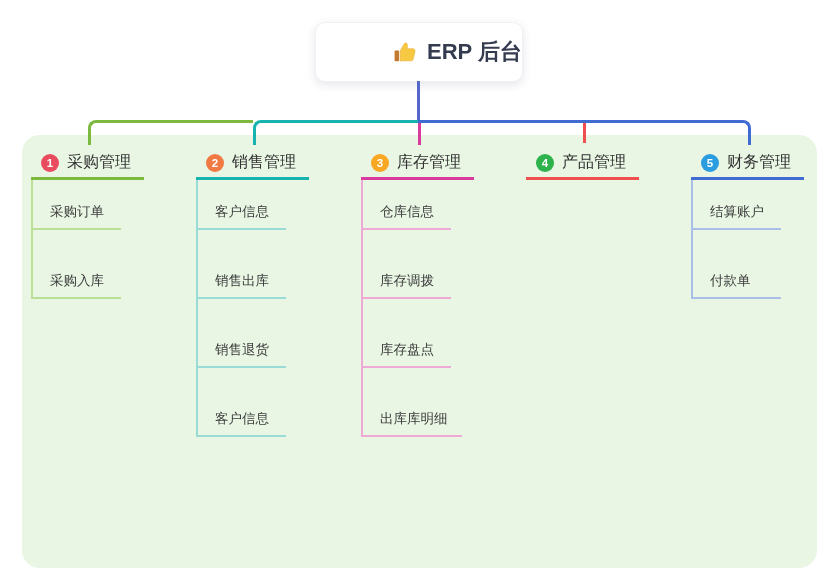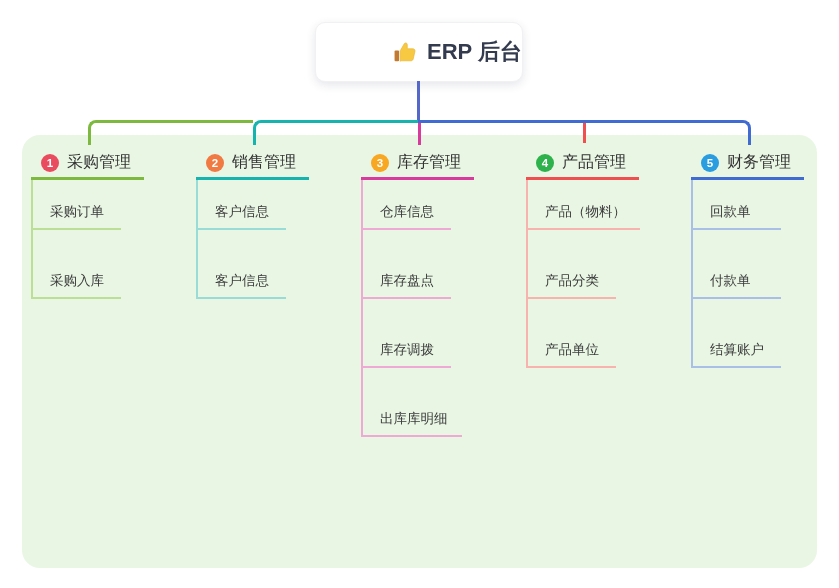--- a/index.html
+++ b/index.html
@@ -77,54 +77,50 @@
     </div>
   </div>
 
   <div class="col" style="left: 196px; --accent: #17b3ae; --tint: #99dcd7; --badge: #f07a42;">
     <div class="btitle">
       <span class="badge">2</span>
       <span>销售管理</span>
     </div>
     <div class="children">
       <div class="child">客户信息</div>
+      <div class="child">销售出库</div>
+      <div class="child">销售退货</div>
       <div class="child">客户信息</div>
     </div>
   </div>
 
   <div class="col" style="left: 361px; --accent: #d93a9e; --tint: #efa9d5; --badge: #f7a722;">
     <div class="btitle">
       <span class="badge">3</span>
       <span>库存管理</span>
     </div>
     <div class="children">
       <div class="child">仓库信息</div>
+      <div class="child">库存调拨</div>
       <div class="child">库存盘点</div>
-      <div class="child">库存调拨</div>
       <div class="child">出库库明细</div>
     </div>
   </div>
 
   <div class="col" style="left: 526px; --accent: #f04f4f; --tint: #f8b3af; --badge: #2eb34c;">
     <div class="btitle">
       <span class="badge">4</span>
       <span>产品管理</span>
     </div>
-    <div class="children">
-      <div class="child">产品（物料）</div>
-      <div class="child">产品分类</div>
-      <div class="child">产品单位</div>
-    </div>
   </div>
 
   <div class="col" style="left: 691px; --accent: #3f6bd2; --tint: #a9bfe8; --badge: #2a9de0;">
     <div class="btitle">
       <span class="badge">5</span>
       <span>财务管理</span>
     </div>
     <div class="children">
-      <div class="child">回款单</div>
+      <div class="child">结算账户</div>
       <div class="child">付款单</div>
-      <div class="child">结算账户</div>
     </div>
   </div>
 
 </div>
 
 </body></html>

